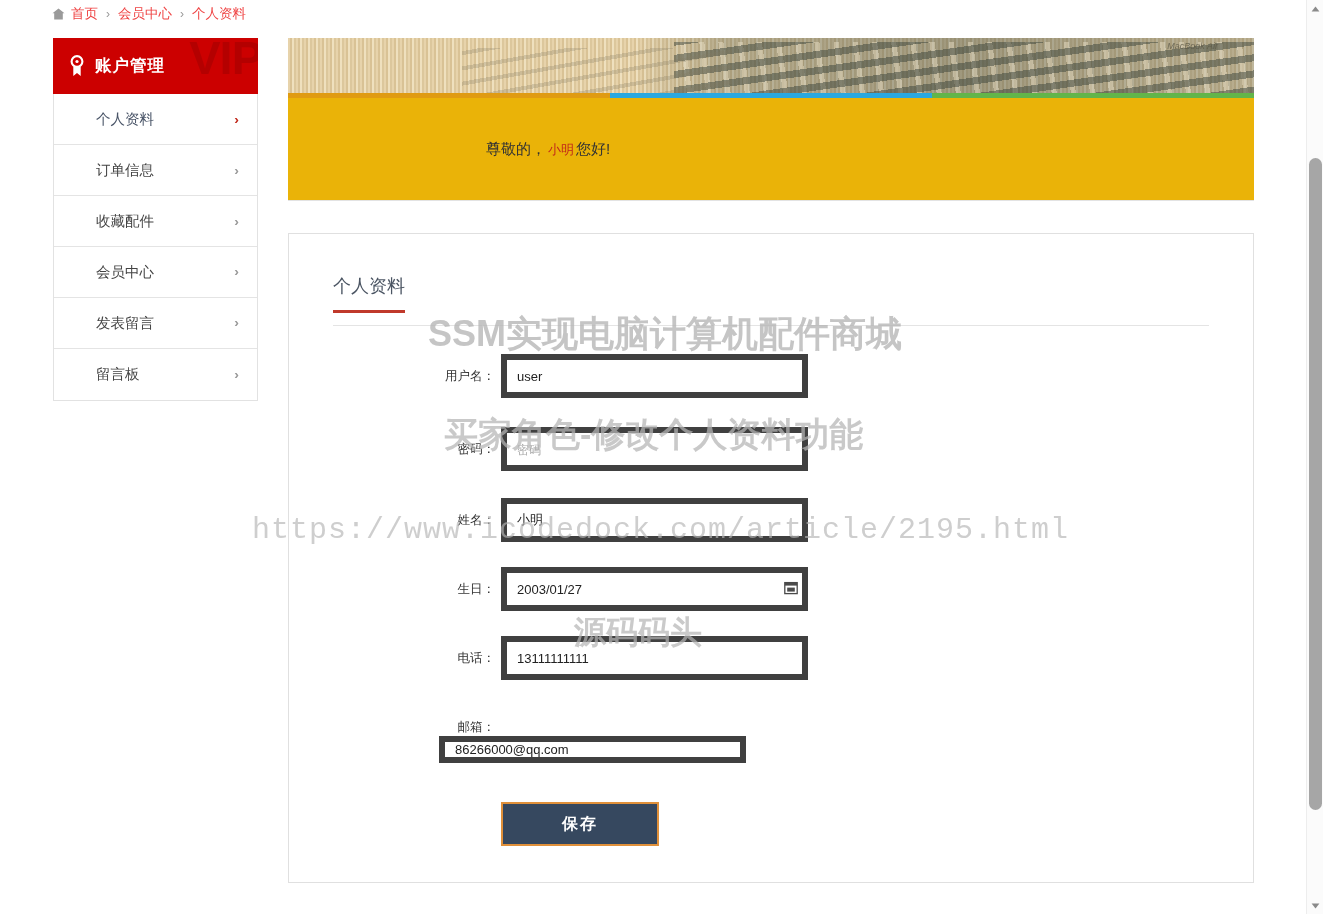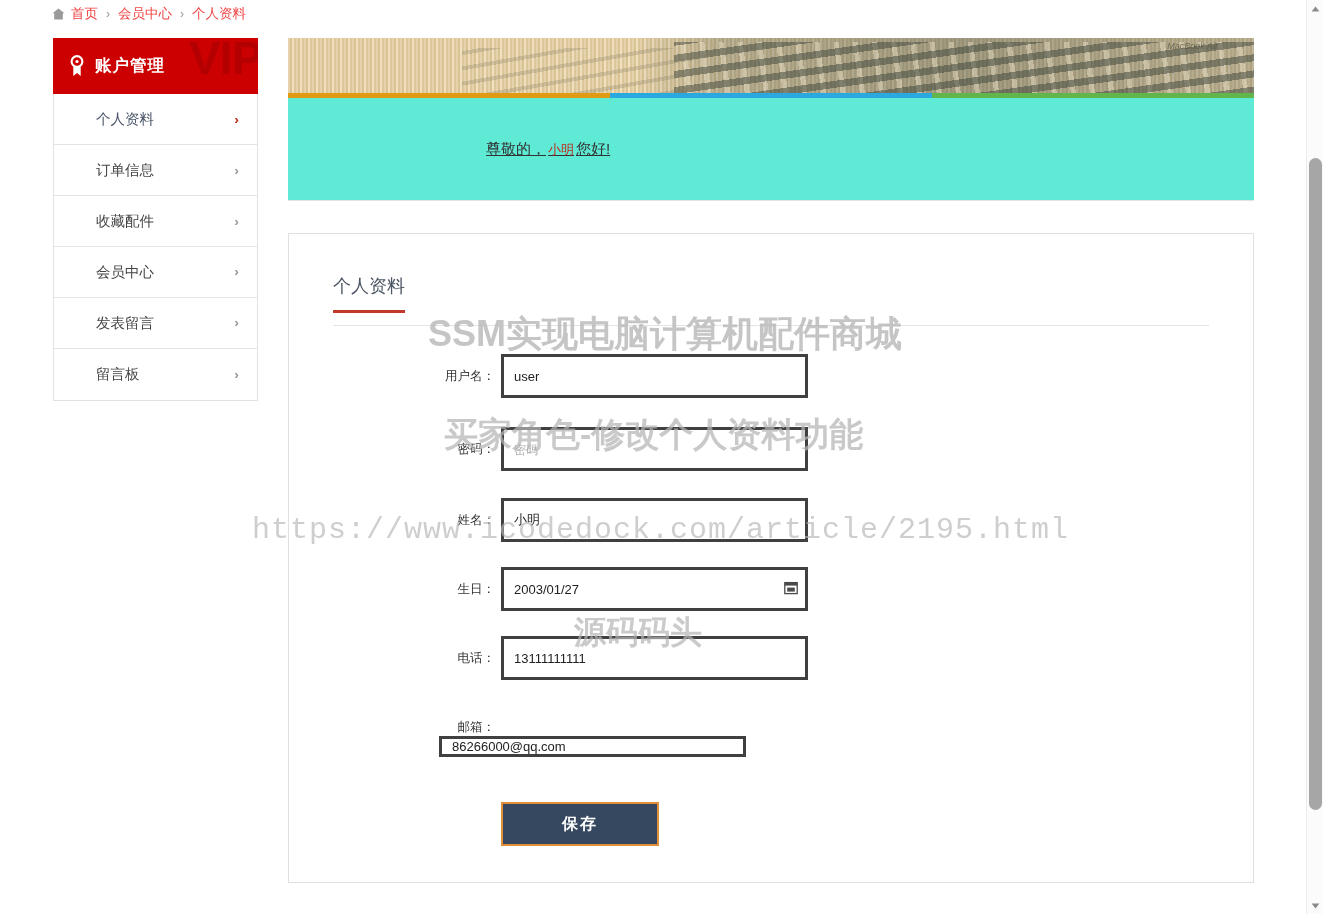--- a/index.html
+++ b/index.html
@@ -94,21 +94,21 @@
     transform: scaleY(0.9);
   }
   .sb-item.active .sb-chev { color: #c0271a; }
 
   
   .banner-card {
     position: absolute;
     left: 288px; top: 38px;
     width: 966px;
     height: 163px;
-    background: #5eead4;
+    background: #eab308;
     border: 1px solid #e3e3e3;
     border-top: none;
     border-left: none; border-right: none;
     overflow: hidden;
   }
   .banner-img {
     position: relative;
     height: 55px;
     width: 100%;
     overflow: hidden;
@@ -163,21 +163,20 @@
   .stripe.s1 { flex: 1; }
   .stripe.s2 { flex: 1; }
   .greeting-wrap {
     height: 103px;
     display: flex; align-items: center;
     padding-left: 198px;
   }
   .greeting {
     font-size: 15px;
     color: #333;
-    text-decoration: underline;
   }
   .greeting .uname { color: #c0271a; font-size: 13px; margin: 0 2px; }
 
   
   .profile-card {
     position: absolute;
     left: 288px; top: 233px;
     width: 966px;
     height: 650px;
     background: #fff;
@@ -222,21 +221,21 @@
     text-align: right;
     font-size: 12.5px;
     color: #333;
     padding-top: 14px;
     margin-right: 6px;
     flex: none;
   }
   .form-input {
     width: 307px;
     height: 44px;
-    border: 3px solid #404040;
+    border: 6px solid #404040;
     background: transparent;
     font-size: 13px;
     color: #222;
     padding: 0 10px;
     outline: none;
     font-family: "Liberation Sans", sans-serif;
     position: relative;
     z-index: 2;
   }
   .form-input::placeholder { color: #a8a8a8; font-size: 12px; }

